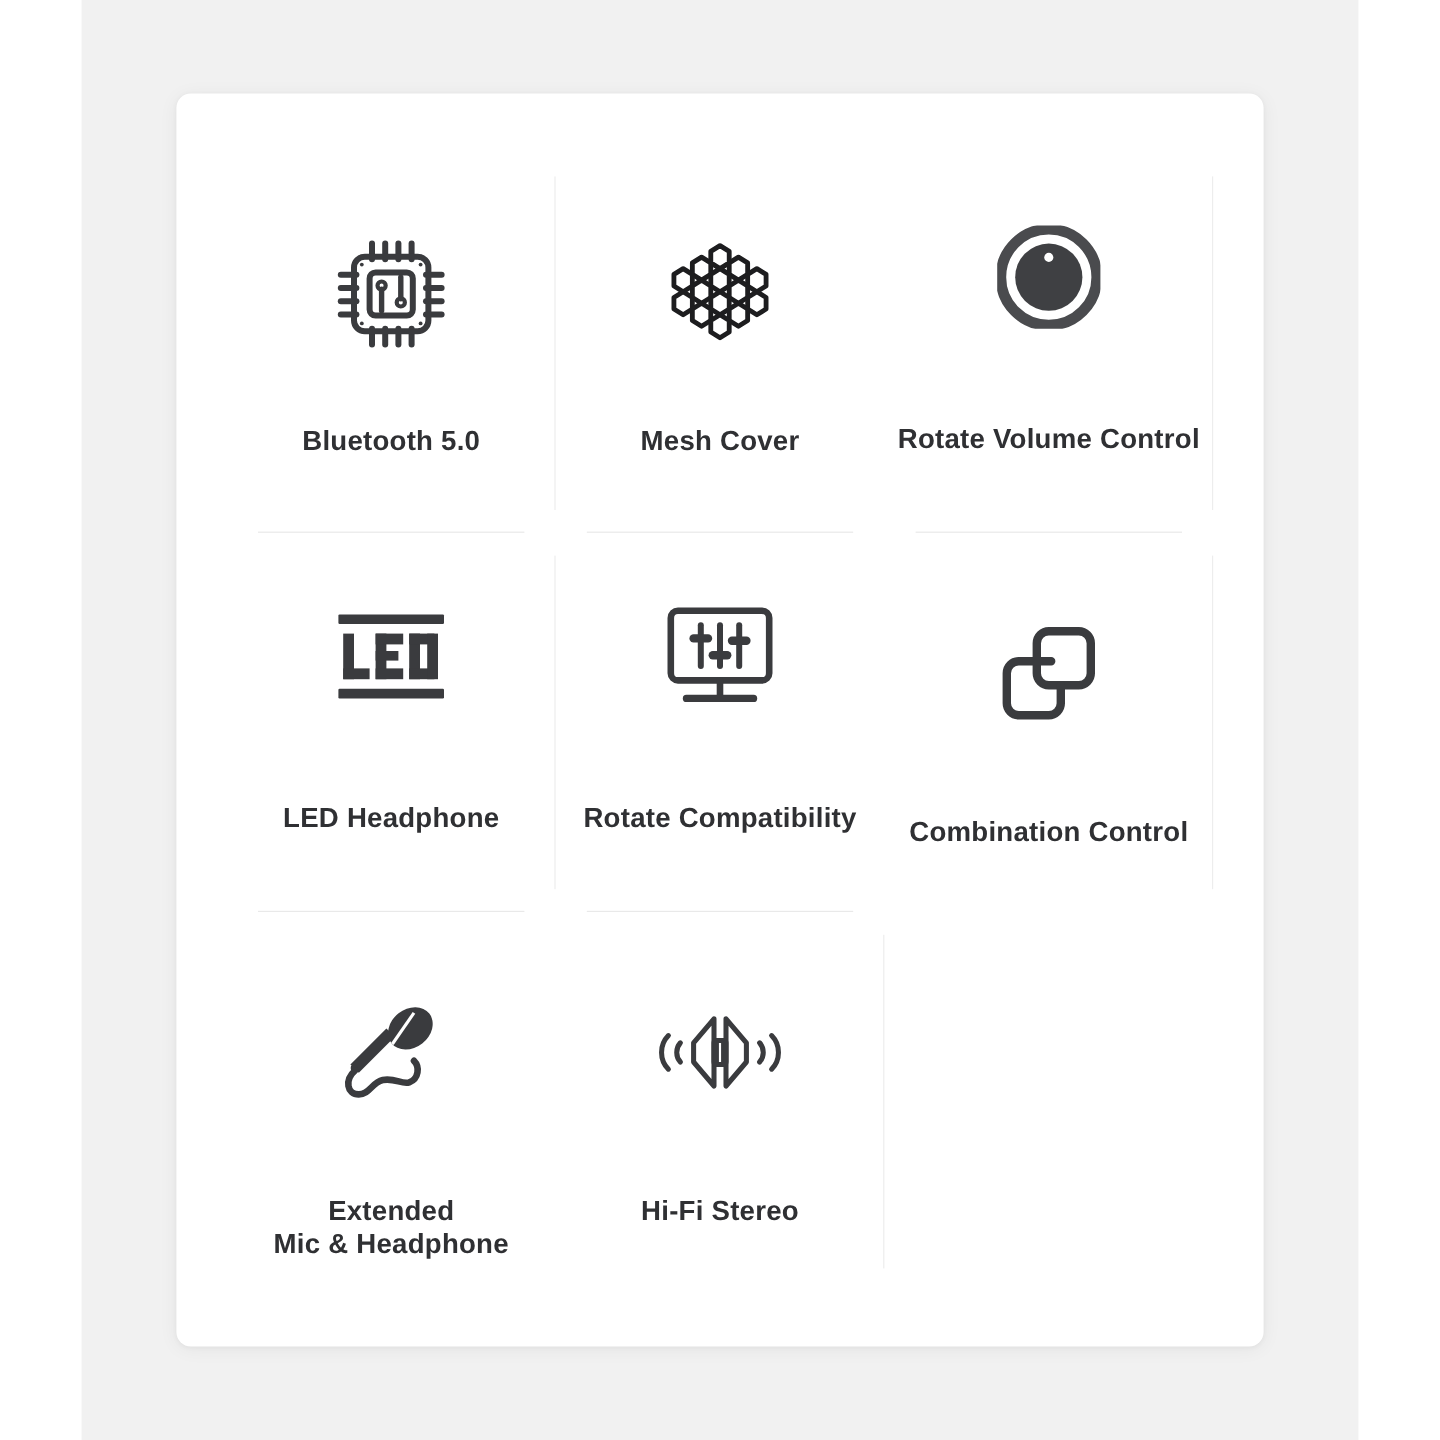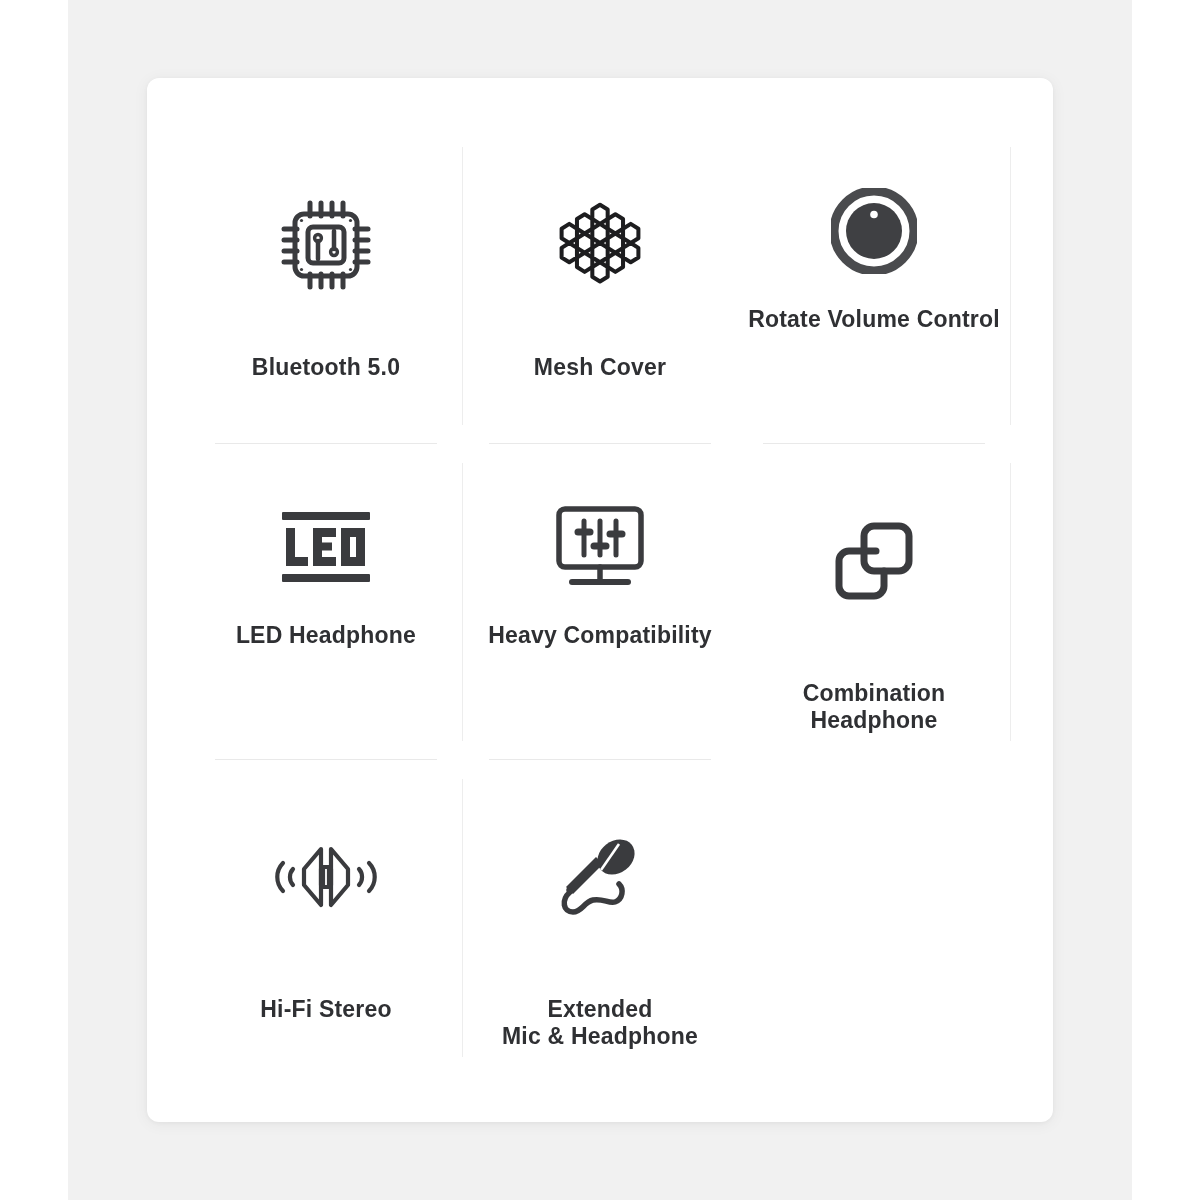--- a/index.html
+++ b/index.html
@@ -108,21 +108,21 @@
     font-size: 23px;
     font-weight: bold;
     color: #2f3033;
     text-align: center;
     line-height: 1.18;
     letter-spacing: 0.2px;
     white-space: pre-line;
   }
 
   .row-0 .feature-label { margin-top: 34px; }
-  .row-1 .feature-label { }
+  .row-1 .feature-label { margin-top: 46px; }
   .row-2 .feature-label { margin-top: 44px; }
 </style>
 </head>
 <body>
 
 <div class="page">
   <div class="gray-field"></div>
 
   <div class="feature-card">
     <div class="feature-grid">
@@ -246,51 +246,31 @@
 
             <line x1="32" y1="18" x2="32" y2="52" stroke-width="5"></line>
             <line x1="48" y1="18" x2="48" y2="52" stroke-width="5"></line>
             <line x1="64" y1="18" x2="64" y2="52" stroke-width="5"></line>
 
             <path d="M26 29 L38 29" stroke-width="7"></path>
             <path d="M42 43 L54 43" stroke-width="7"></path>
             <path d="M58 31 L70 31" stroke-width="7"></path>
           </svg>
         </div>
-        <div class="feature-label">Heavy Compatibility</div>
+        <div class="feature-label">Rotate Compatibility</div>
       </div>
 
       <div class="feature-cell row-2 col-0">
         <div class="icon-wrap">
           <svg width="86" height="86" viewBox="0 0 86 86" fill="none" stroke="#3a3b3e" stroke-width="7" stroke-linejoin="round">
             <rect x="33" y="8" width="45" height="45" rx="10"></rect>
             <path d="M45 33 H18 a10 10 0 0 0 -10 10 v25 a10 10 0 0 0 10 10 h25 a10 10 0 0 0 10 -10 V53" stroke-linecap="round"></path>
           </svg>
         </div>
-        <div class="feature-label">Combination Headphone</div>
-      </div>
-
-      <div class="feature-cell row-2 col-1">
-        <div class="icon-wrap">
-          <svg width="110" height="76" viewBox="0 0 110 76" fill="none" stroke="#3a3b3e" stroke-width="4.2" stroke-linecap="round" stroke-linejoin="round">
-
-            <path d="M12 24 A20 20 0 0 0 12 52"></path>
-            <path d="M22 30 A12 12 0 0 0 22 46"></path>
-
-            <path d="M50 10 L33 30 L33 46 L50 66 Z"></path>
-            <rect x="50" y="28" width="8" height="20" rx="2"></rect>
-
-            <path d="M60 10 L77 30 L77 46 L60 66 Z"></path>
-            <rect x="52" y="28" width="8" height="20" rx="2"></rect>
-
-            <path d="M98 24 A20 20 0 0 1 98 52"></path>
-            <path d="M88 30 A12 12 0 0 1 88 46"></path>
-          </svg>
-        </div>
-        <div class="feature-label">Hi-Fi Stereo</div>
+        <div class="feature-label">Combination Control</div>
       </div>
 
       <div class="feature-cell row-2 col-2">
         <div class="icon-wrap">
           <svg width="94" height="90" viewBox="0 0 94 90">
             <g fill="#3a3b3e">
 
               <ellipse cx="63" cy="25" rx="20" ry="16" transform="rotate(-38 63 25)"></ellipse>
 
               <path d="M48 38 L66 12" stroke="#ffffff" stroke-width="2.6" fill="none"></path>
@@ -303,15 +283,35 @@
 
               <path d="M17 60 C8 68 10 80 20 80 C29 80 31 70 40 68
                        C50 66 56 72 62 70 C70 67 71 57 66 52"></path>
             </g>
           </svg>
         </div>
         <div class="feature-label">Extended
 Mic &amp; Headphone</div>
       </div>
 
+      <div class="feature-cell row-2 col-1">
+        <div class="icon-wrap">
+          <svg width="110" height="76" viewBox="0 0 110 76" fill="none" stroke="#3a3b3e" stroke-width="4.2" stroke-linecap="round" stroke-linejoin="round">
+
+            <path d="M12 24 A20 20 0 0 0 12 52"></path>
+            <path d="M22 30 A12 12 0 0 0 22 46"></path>
+
+            <path d="M50 10 L33 30 L33 46 L50 66 Z"></path>
+            <rect x="50" y="28" width="8" height="20" rx="2"></rect>
+
+            <path d="M60 10 L77 30 L77 46 L60 66 Z"></path>
+            <rect x="52" y="28" width="8" height="20" rx="2"></rect>
+
+            <path d="M98 24 A20 20 0 0 1 98 52"></path>
+            <path d="M88 30 A12 12 0 0 1 88 46"></path>
+          </svg>
+        </div>
+        <div class="feature-label">Hi-Fi Stereo</div>
+      </div>
+
     </div>
   </div>
 </div>
 
 </body></html>

